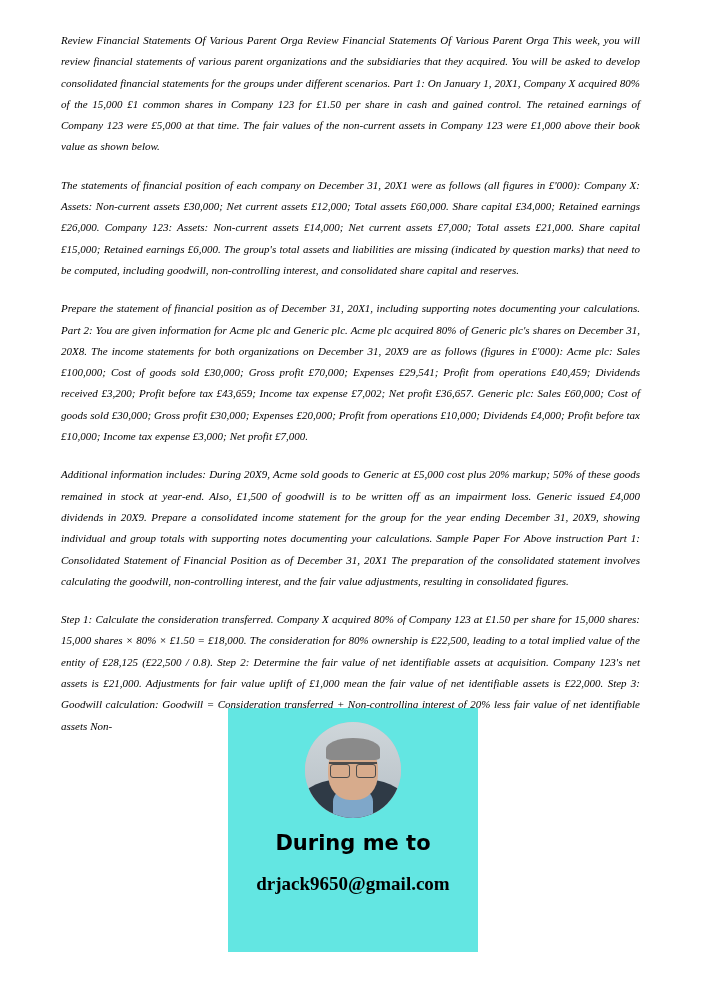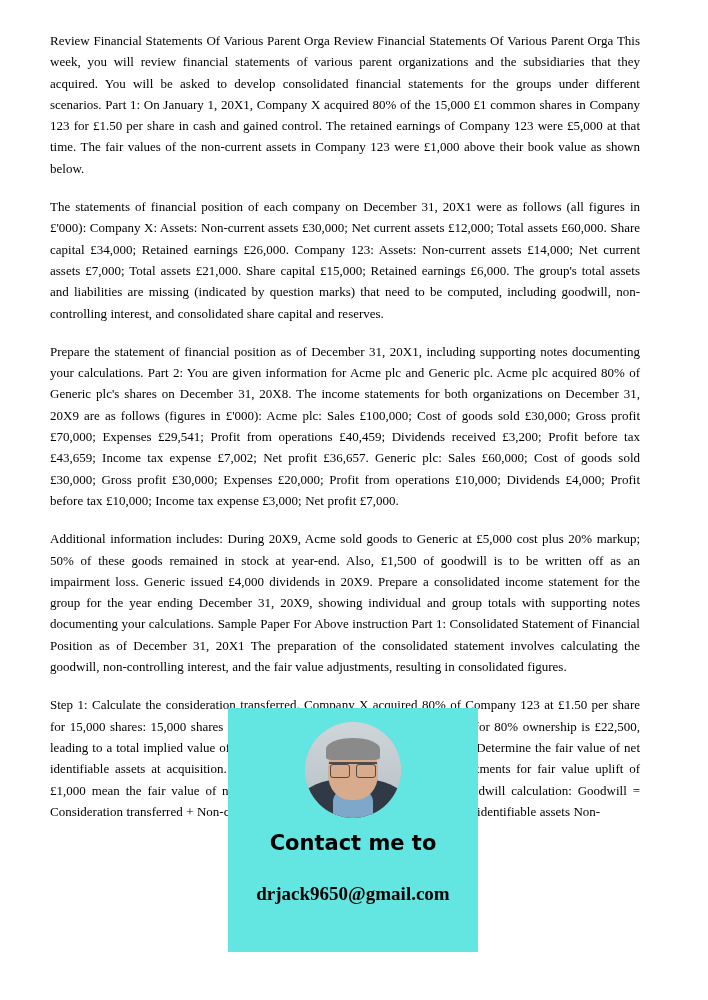--- a/index.html
+++ b/index.html
@@ -18,25 +18,26 @@
   #doc {
     position: absolute;
     left: 0;
     top: 0;
     width: 708px;
     height: 1000px;
     box-sizing: border-box;
     padding: 30px 68px 0 50px;
   }
   .para {
-    font-size: 13px;
+    font-size: 11px;
     line-height: 21.3px;
     text-align: justify;
-    margin: 0 0 17px 0;
+    margin: 0 0 17px 11px;
     word-spacing: 0.2px;
+    font-style: italic;
   }
   .para:last-child {
     margin-bottom: 0;
   }
   
   #overlay {
     position: absolute;
     left: 228px;
     top: 708px;
     width: 250px;
@@ -140,21 +141,21 @@
     text-align: center;
     line-height: 27px;
   }
   #overlay-line1 { margin-top: 12px; }
   #overlay-email {
     font-family: "Liberation Serif", serif;
     font-weight: bold;
     font-size: 19px;
     color: #000;
     text-align: center;
-    margin-top: 26px;
+    margin-top: 16px;
   }
 </style>
 </head>
 <body>
 
 <div id="doc">
   <p class="para">Review Financial Statements Of Various Parent Orga Review Financial Statements Of Various Parent Orga This week, you will review financial statements of various parent organizations and the subsidiaries that they acquired. You will be asked to develop consolidated financial statements for the groups under different scenarios. Part 1: On January 1, 20X1, Company X acquired 80% of the 15,000 £1 common shares in Company 123 for £1.50 per share in cash and gained control. The retained earnings of Company 123 were £5,000 at that time. The fair values of the non-current assets in Company 123 were £1,000 above their book value as shown below.</p>
   <p class="para">The statements of financial position of each company on December 31, 20X1 were as follows (all figures in £'000): Company X: Assets: Non-current assets £30,000; Net current assets £12,000; Total assets £60,000. Share capital £34,000; Retained earnings £26,000. Company 123: Assets: Non-current assets £14,000; Net current assets £7,000; Total assets £21,000. Share capital £15,000; Retained earnings £6,000. The group's total assets and liabilities are missing (indicated by question marks) that need to be computed, including goodwill, non-controlling interest, and consolidated share capital and reserves.</p>
   <p class="para">Prepare the statement of financial position as of December 31, 20X1, including supporting notes documenting your calculations. Part 2: You are given information for Acme plc and Generic plc. Acme plc acquired 80% of Generic plc's shares on December 31, 20X8. The income statements for both organizations on December 31, 20X9 are as follows (figures in £'000): Acme plc: Sales £100,000; Cost of goods sold £30,000; Gross profit £70,000; Expenses £29,541; Profit from operations £40,459; Dividends received £3,200; Profit before tax £43,659; Income tax expense £7,002; Net profit £36,657. Generic plc: Sales £60,000; Cost of goods sold £30,000; Gross profit £30,000; Expenses £20,000; Profit from operations £10,000; Dividends £4,000; Profit before tax £10,000; Income tax expense £3,000; Net profit £7,000.</p>
   <p class="para">Additional information includes: During 20X9, Acme sold goods to Generic at £5,000 cost plus 20% markup; 50% of these goods remained in stock at year-end. Also, £1,500 of goodwill is to be written off as an impairment loss. Generic issued £4,000 dividends in 20X9. Prepare a consolidated income statement for the group for the year ending December 31, 20X9, showing individual and group totals with supporting notes documenting your calculations. Sample Paper For Above instruction Part 1: Consolidated Statement of Financial Position as of December 31, 20X1 The preparation of the consolidated statement involves calculating the goodwill, non-controlling interest, and the fair value adjustments, resulting in consolidated figures.</p>
@@ -167,15 +168,15 @@
     <div class="ph-suit"></div>
     <div class="ph-shirt"></div>
     <div class="ph-neck"></div>
     <div class="ph-face"></div>
     <div class="ph-hair"></div>
     <div class="ph-glasses">
       <div class="ph-lens left"></div>
       <div class="ph-lens right"></div>
     </div>
   </div>
-  <div id="overlay-line1">Contact me to</div>
+  <div id="overlay-line1">During me to</div>
   <div id="overlay-email">drjack9650@gmail.com</div>
 </div>
 
 </body></html>

